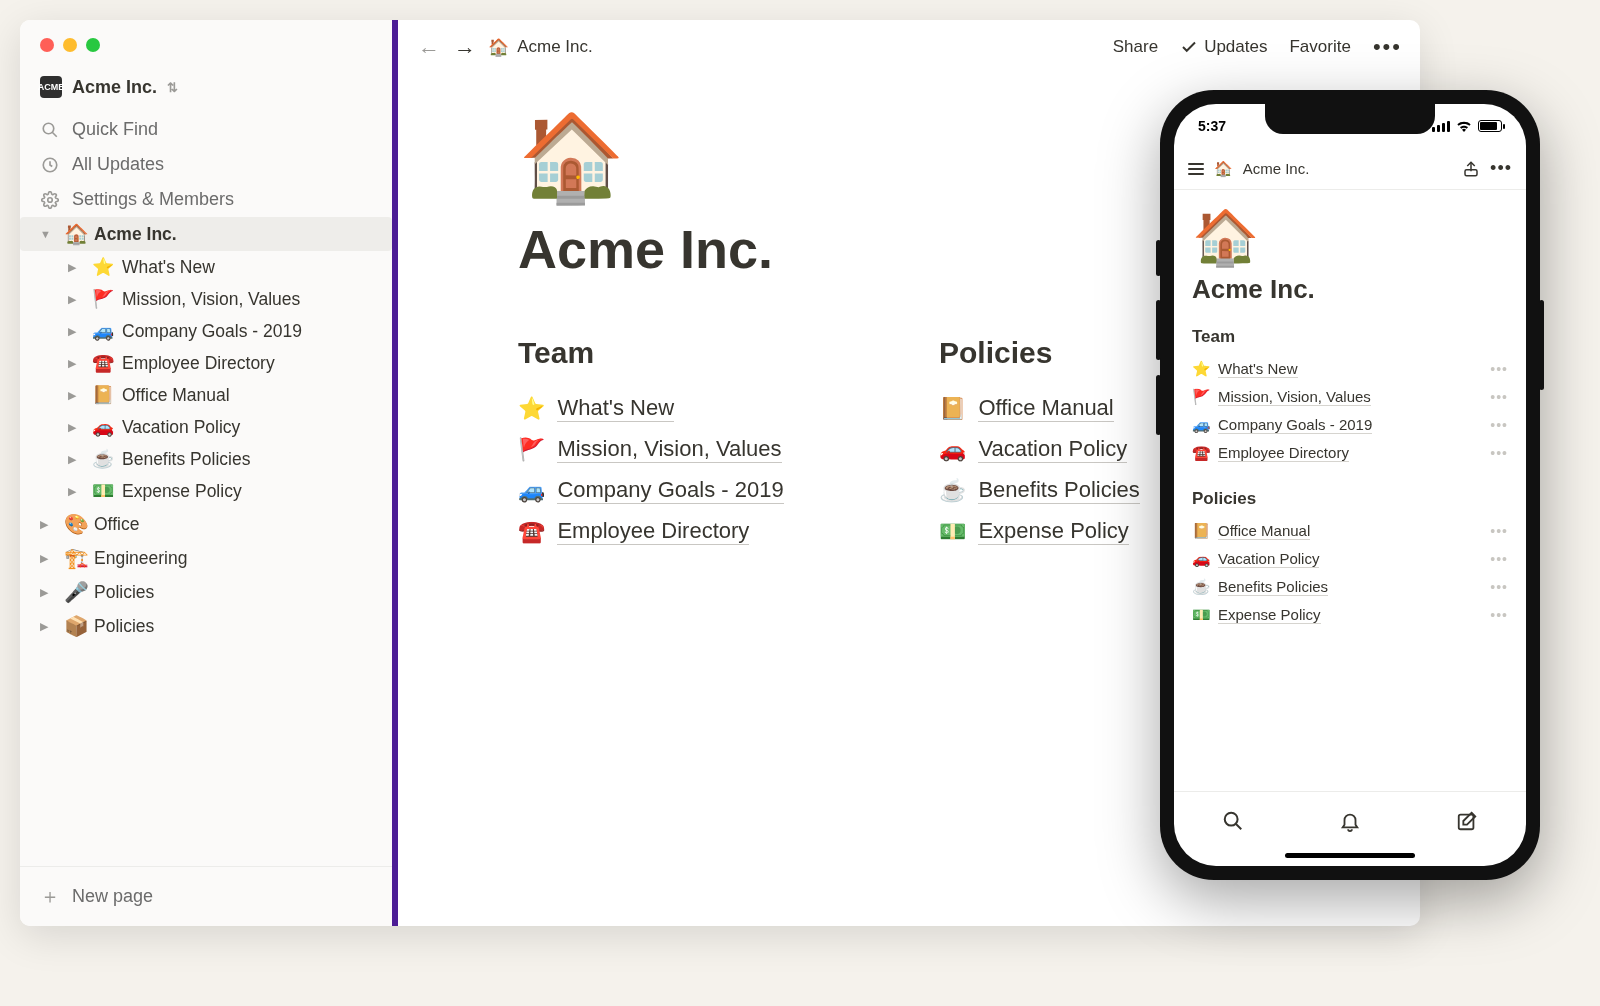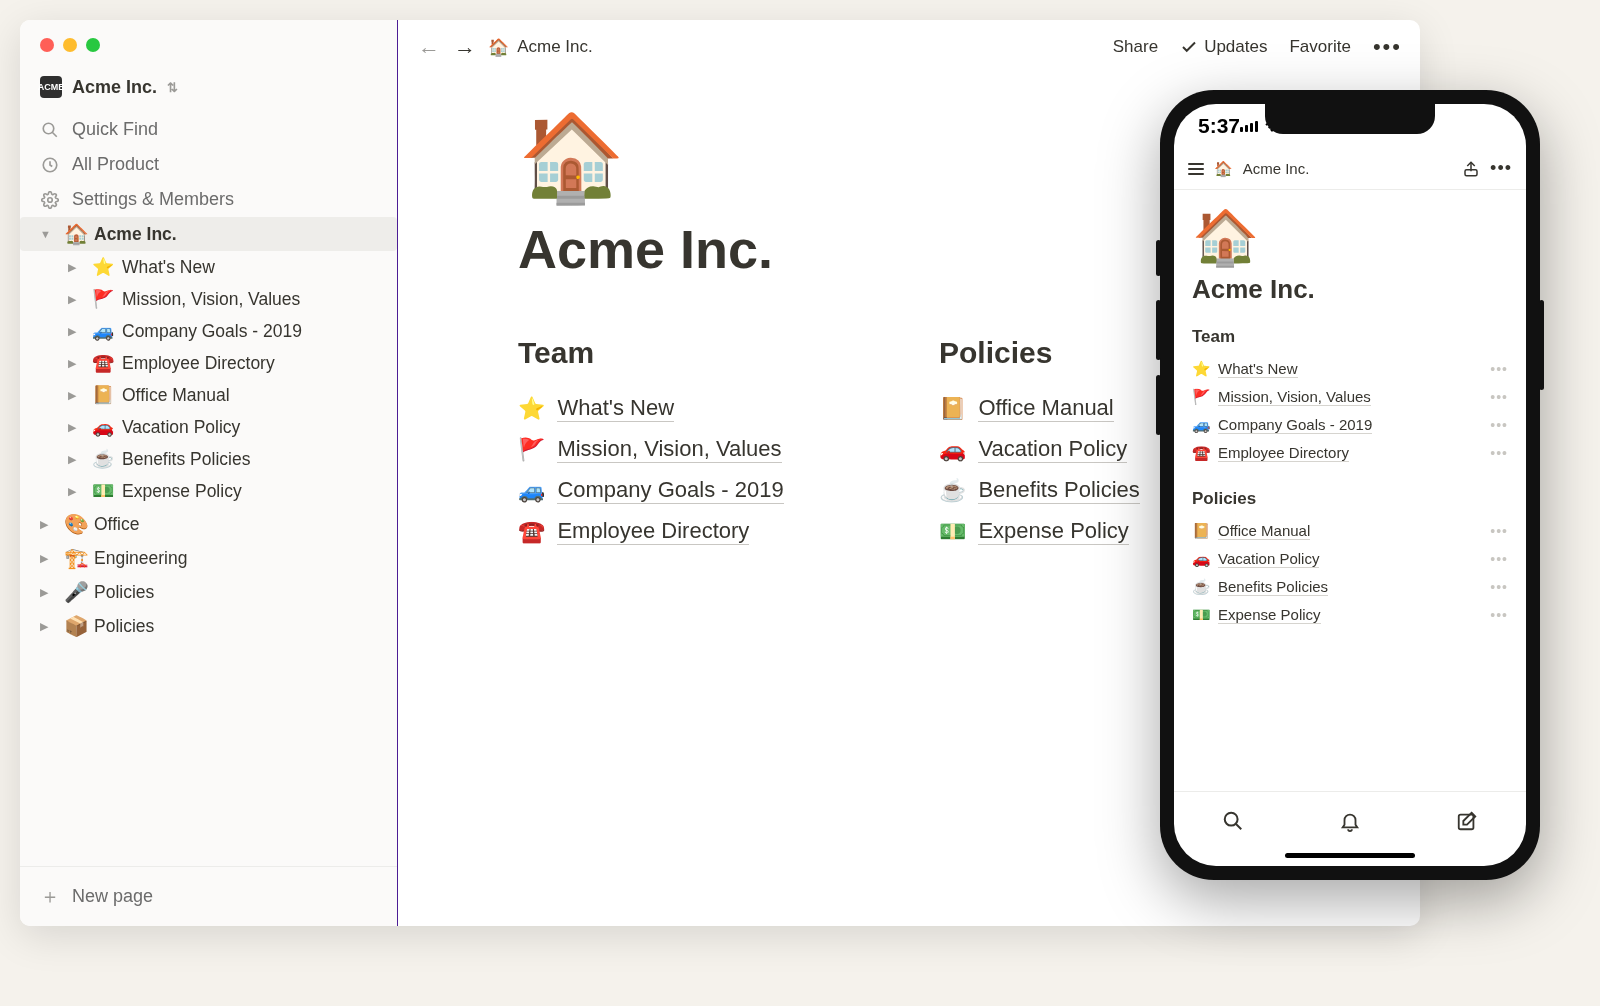--- a/index.html
+++ b/index.html
@@ -23,21 +23,21 @@
     border-radius: 10px;
     box-shadow: 0 10px 40px rgba(0,0,0,0.12);
     display: flex;
     overflow: hidden;
   }
 
   
   .sidebar {
     width: 378px;
     background: #fbfaf9;
-    border-right: 1px solid #4c1d95;
+    border-right: 6px solid #4c1d95;
     display: flex;
     flex-direction: column;
     padding-top: 12px;
     position: relative;
   }
   .traffic-lights {
     display: flex;
     gap: 9px;
     padding: 6px 0 18px 20px;
   }
@@ -205,23 +205,23 @@
     position:absolute;
     top:0; left:50%; transform:translateX(-50%);
     width: 170px; height: 30px;
     background:#111;
     border-bottom-left-radius: 18px;
     border-bottom-right-radius: 18px;
     z-index: 5;
   }
   .statusbar {
     height: 44px;
-    display:flex; align-items:center; 
+    display:flex; align-items:center; justify-content:space-between;
     padding: 0 24px;
-    font-size: 21px; font-weight:600;
+    font-size: 14px; font-weight:600;
   }
   .statusbar .right { display:flex; align-items:center; gap:6px; }
   .sig { display:flex; gap:2px; align-items:flex-end; }
   .sig span { width:3px; background:#000; border-radius:1px; }
   .sig span:nth-child(1){height:5px;} .sig span:nth-child(2){height:7px;}
   .sig span:nth-child(3){height:9px;} .sig span:nth-child(4){height:11px;}
   .wifi { font-size:14px; }
   .batt { width:24px; height:12px; border:1.5px solid #000; border-radius:3px; position:relative; }
   .batt::after { content:""; position:absolute; right:-4px; top:3px; width:2px; height:5px; background:#000; border-radius:1px; }
   .batt .fill { position:absolute; left:1px; top:1px; bottom:1px; width:75%; background:#000; border-radius:1px; }
@@ -295,21 +295,21 @@
       </span>
       <span>Quick Find</span>
     </div>
     <div class="nav-item">
       <span class="ico">
         <svg width="18" height="18" viewBox="0 0 24 24" fill="none" stroke="#9b9a97" stroke-width="2.2">
             <circle cx="12" cy="12" r="9"></circle>
             <polyline points="12 7 12 12 15 14"></polyline>
           </svg>
       </span>
-      <span>All Product</span>
+      <span>All Updates</span>
     </div>
     <div class="nav-item">
       <span class="ico">
         <svg width="18" height="18" viewBox="0 0 24 24" fill="none" stroke="#9b9a97" stroke-width="2.2">
             <circle cx="12" cy="12" r="3"></circle>
             <path d="M19.4 15a1.7 1.7 0 0 0 .34 1.87l.06.06a2 2 0 1 1-2.83 2.83l-.06-.06a1.7 1.7 0 0 0-1.87-.34 1.7 1.7 0 0 0-1 1.55V21a2 2 0 1 1-4 0v-.09a1.7 1.7 0 0 0-1-1.55 1.7 1.7 0 0 0-1.87.34l-.06.06a2 2 0 1 1-2.83-2.83l.06-.06a1.7 1.7 0 0 0 .34-1.87 1.7 1.7 0 0 0-1.55-1H3a2 2 0 1 1 0-4h.09a1.7 1.7 0 0 0 1.55-1 1.7 1.7 0 0 0-.34-1.87l-.06-.06a2 2 0 1 1 2.83-2.83l.06.06a1.7 1.7 0 0 0 1.87.34H9a1.7 1.7 0 0 0 1-1.55V3a2 2 0 1 1 4 0v.09a1.7 1.7 0 0 0 1 1.55 1.7 1.7 0 0 0 1.87-.34l.06-.06a2 2 0 1 1 2.83 2.83l-.06.06a1.7 1.7 0 0 0-.34 1.87V9a1.7 1.7 0 0 0 1.55 1H21a2 2 0 1 1 0 4h-.09a1.7 1.7 0 0 0-1.55 1z"></path>
           </svg>
       </span>
       <span>Settings &amp; Members</span>
     </div>

